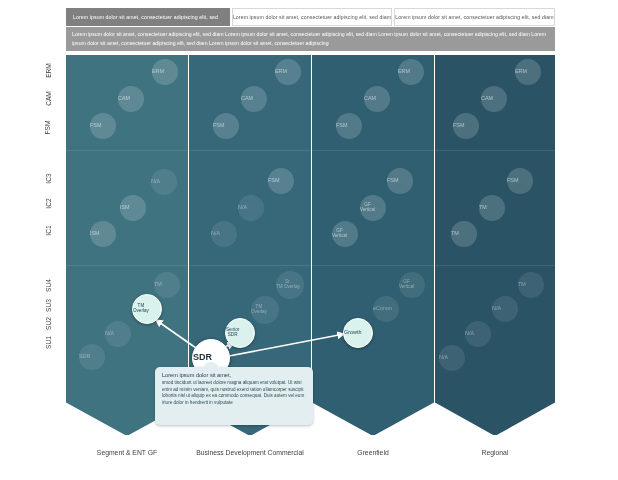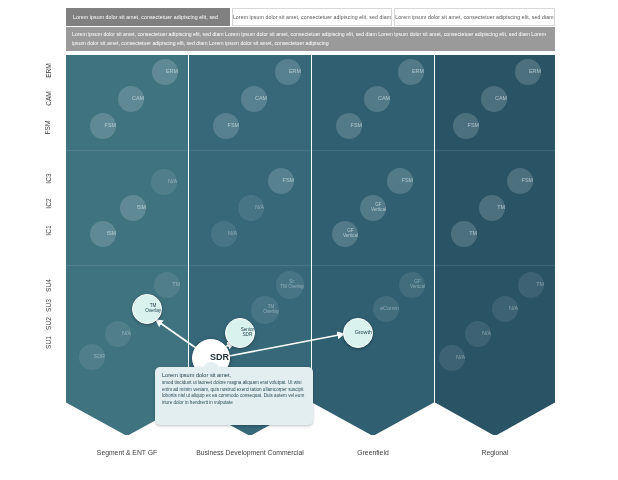--- a/index.html
+++ b/index.html
@@ -68,21 +68,21 @@
     position: absolute; left: -1px; bottom: -1px;
     width: calc(100% + 2px); height: 34px;
     background: #ffffff;
     clip-path: polygon(0 0, 50% 100%, 100% 0, 100% 100%, 0 100%);
   }
 
   
   .bub {
     position: absolute;
     border-radius: 50%;
-    display: flex; align-items: center; justify-content: flex-end;
+    display: flex; align-items: center; justify-content: flex-start;
     text-align: center;
     line-height: 1.05;
     color: #2e4f5a;
   }
   .bub.ghost { background: rgba(255,255,255,.17); color: rgba(230,242,245,.62); }
   .bub.ghost-dim { background: rgba(255,255,255,.09); color: rgba(225,238,242,.45); }
   .bub.hl {
     background: #d9f2ee; color: #26454f;
     border: 1.6px solid #ffffff;
     box-shadow: 0 1px 3px rgba(0,0,0,.35);

